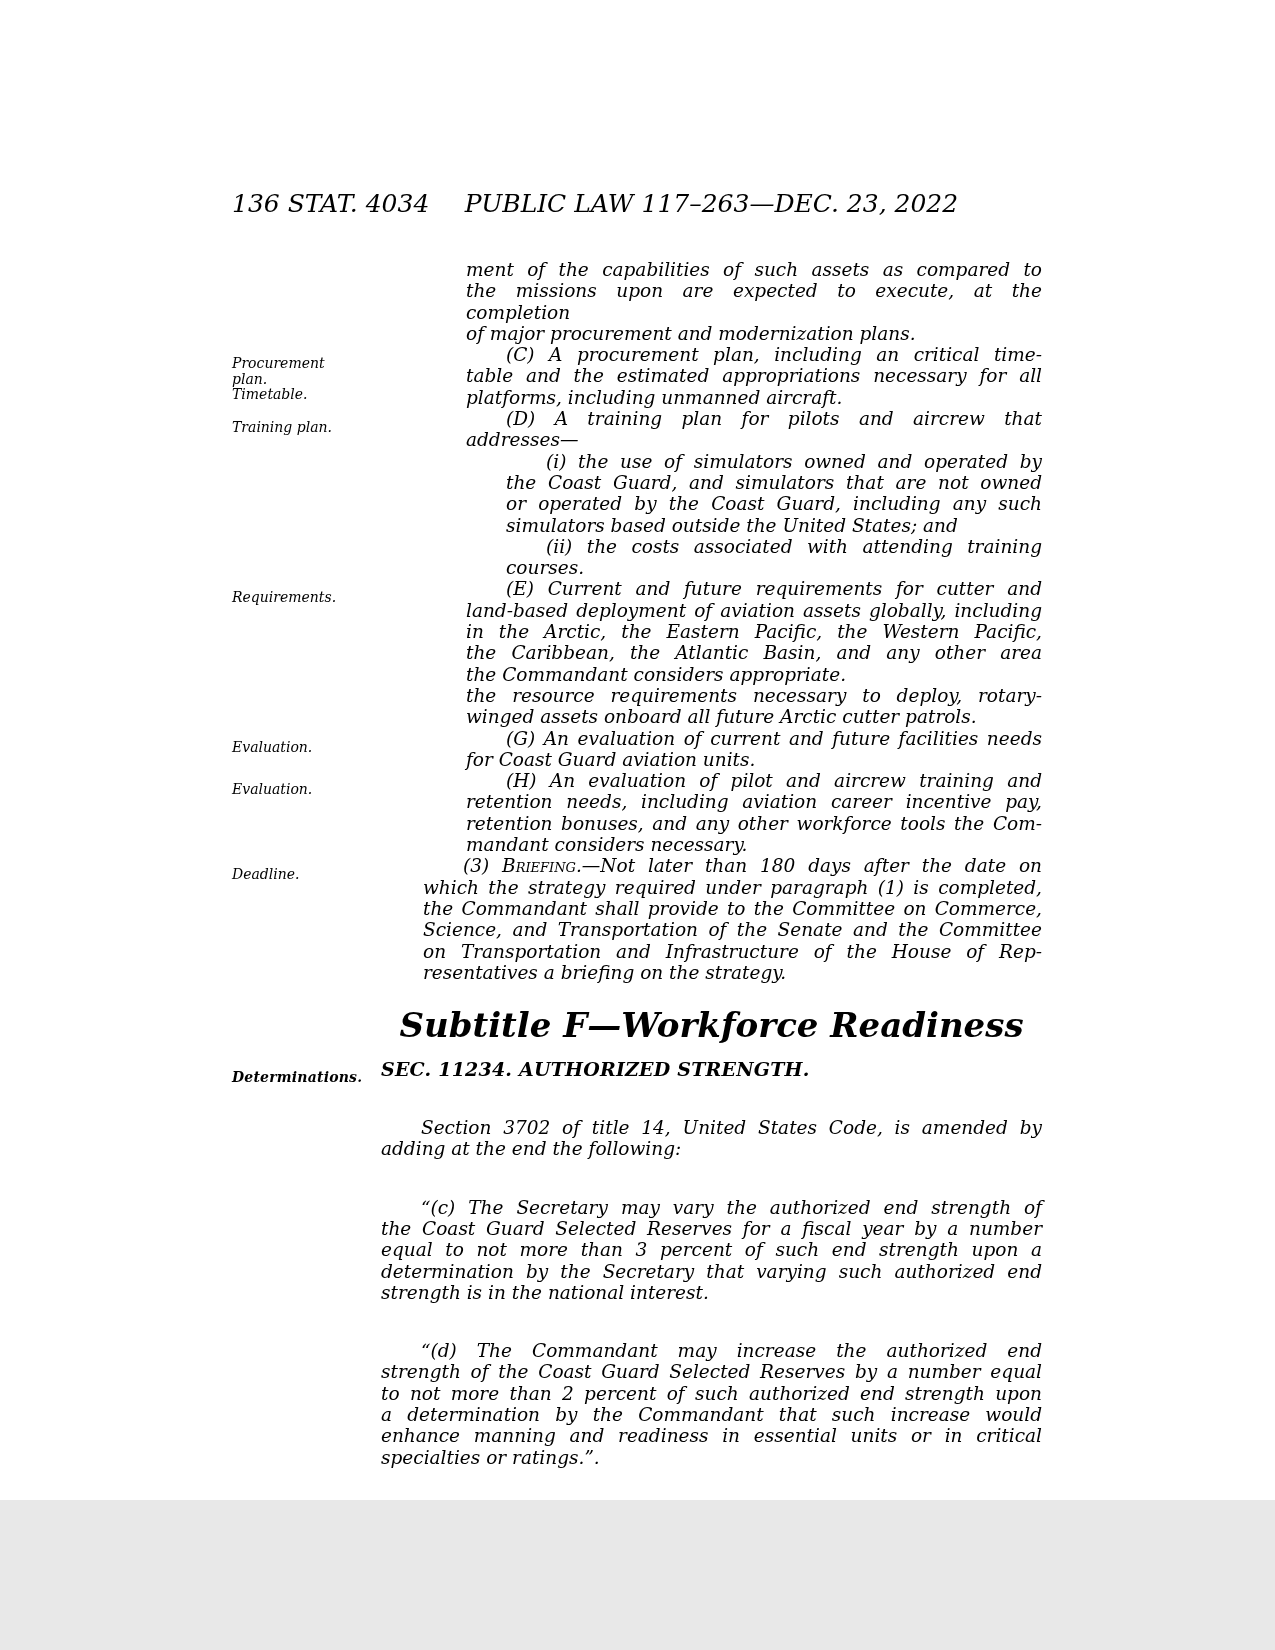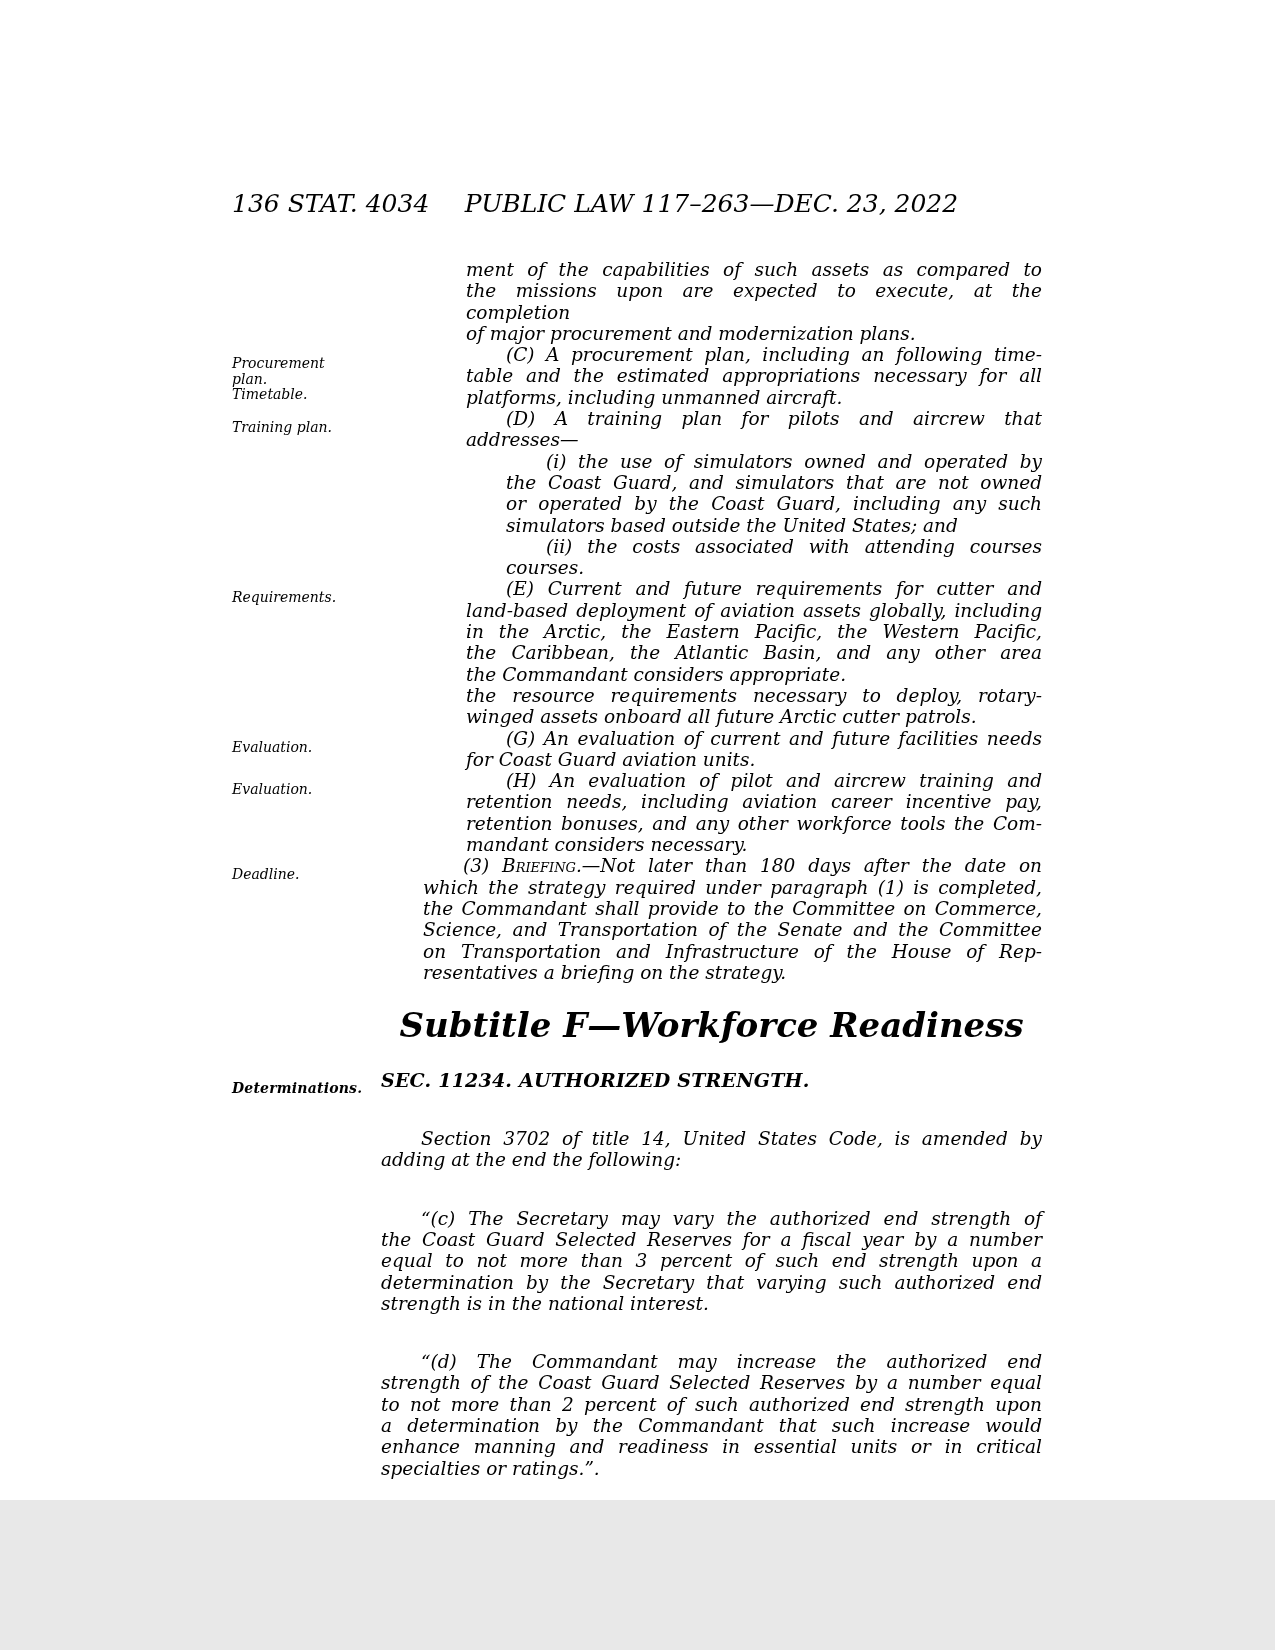--- a/index.html
+++ b/index.html
@@ -29,21 +29,21 @@
   .para.level1 { margin-left:42px; }
   .para.level2 { margin-left:85px; }
   .para.level3 { margin-left:125px; }
   .line { text-align:justify; text-align-last:justify; }
   .line.first { text-indent:40px; }
   .para.no-indent .line.first { text-indent:0; }
   .line.last { text-align-last:left; }
   .sc { font-variant:small-caps; }
   .subtitle-heading {
     font-weight:bold; font-size:34px; line-height:40px;
-    text-align:center; margin:22px 0 24px 0;
+    text-align:center; margin:22px 0 13px 0;
   }
   .sec-heading {
     position:relative;
     font-weight:bold; font-size:19px; line-height:22px;
     margin:0 0 8px 0; letter-spacing:0.2px;
   }
   .margin-note {
     position:absolute; top:12px; width:140px;
     font-size:14px; line-height:15.5px; text-align:left;
     text-align-last:left;
@@ -58,21 +58,21 @@
 <div class="page">
   <div class="header-stat">136 STAT. 4034</div>
   <div class="header-law">PUBLIC LAW 117–263—DEC. 23, 2022</div>
   <div class="body-col">
       <div class="para level2 no-indent">
         <div class="line">ment of the capabilities of such assets as compared to</div>
         <div class="line">the missions upon are expected to execute, at the completion</div>
         <div class="line last">of major procurement and modernization plans.</div>
       </div>
       <div class="para level2">
-        <div class="line first">(C) A procurement plan, including an following time-</div>
+        <div class="line first">(C) A procurement plan, including an critical time-</div>
         <div class="line">table and the estimated appropriations necessary for all</div>
         <div class="line last">platforms, including unmanned aircraft.</div>
         <div class="margin-note">
           <div>Procurement</div>
           <div>plan.</div>
           <div>Timetable.</div>
         </div>
       </div>
       <div class="para level2">
         <div class="line first">(D) A training plan for pilots and aircrew that</div>
@@ -81,21 +81,21 @@
           <div>Training plan.</div>
         </div>
       </div>
       <div class="para level3">
         <div class="line first">(i) the use of simulators owned and operated by</div>
         <div class="line">the Coast Guard, and simulators that are not owned</div>
         <div class="line">or operated by the Coast Guard, including any such</div>
         <div class="line last">simulators based outside the United States; and</div>
       </div>
       <div class="para level3">
-        <div class="line first">(ii) the costs associated with attending courses</div>
+        <div class="line first">(ii) the costs associated with attending training</div>
         <div class="line last">courses.</div>
       </div>
       <div class="para level2">
         <div class="line first">(E) Current and future requirements for cutter and</div>
         <div class="line">land-based deployment of aviation assets globally, including</div>
         <div class="line">in the Arctic, the Eastern Pacific, the Western Pacific,</div>
         <div class="line">the Caribbean, the Atlantic Basin, and any other area</div>
         <div class="line last">the Commandant considers appropriate.</div>
         <div class="margin-note">
           <div>Requirements.</div>

